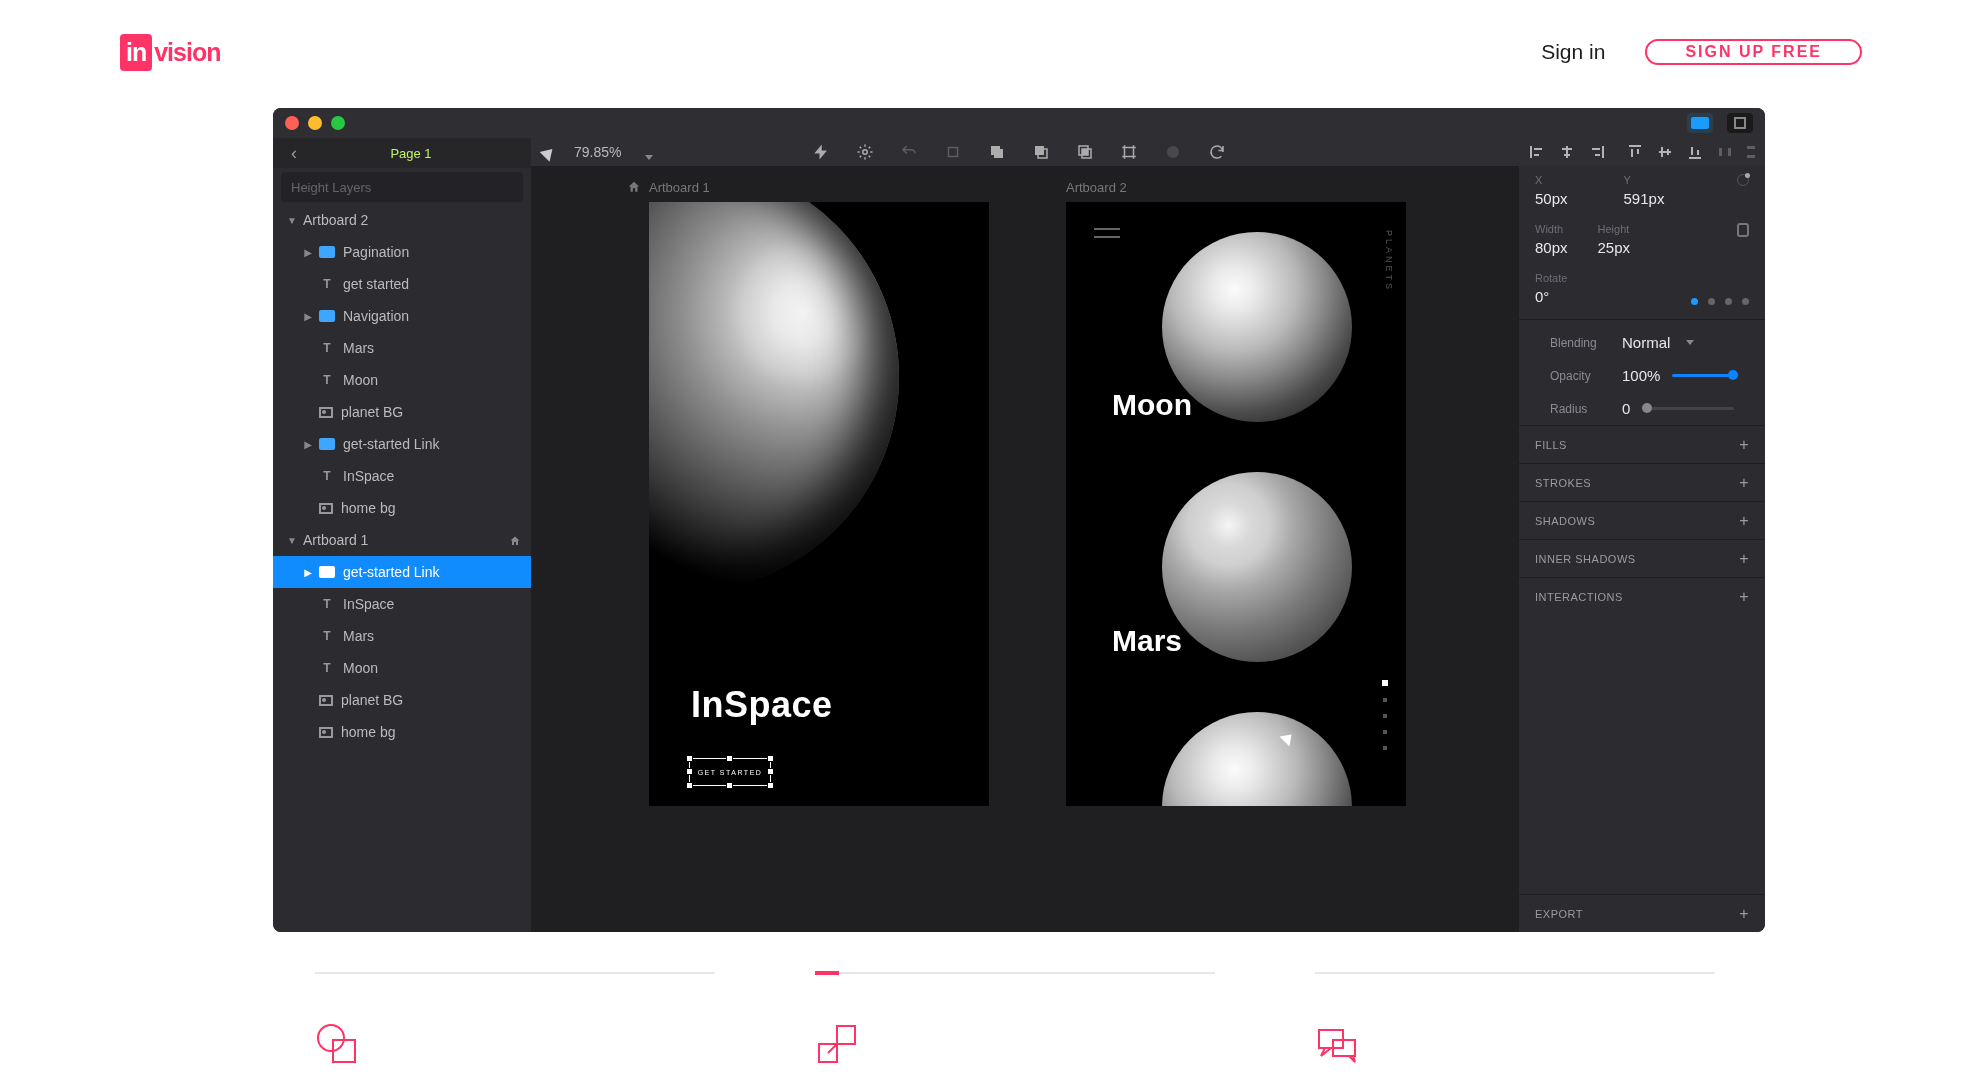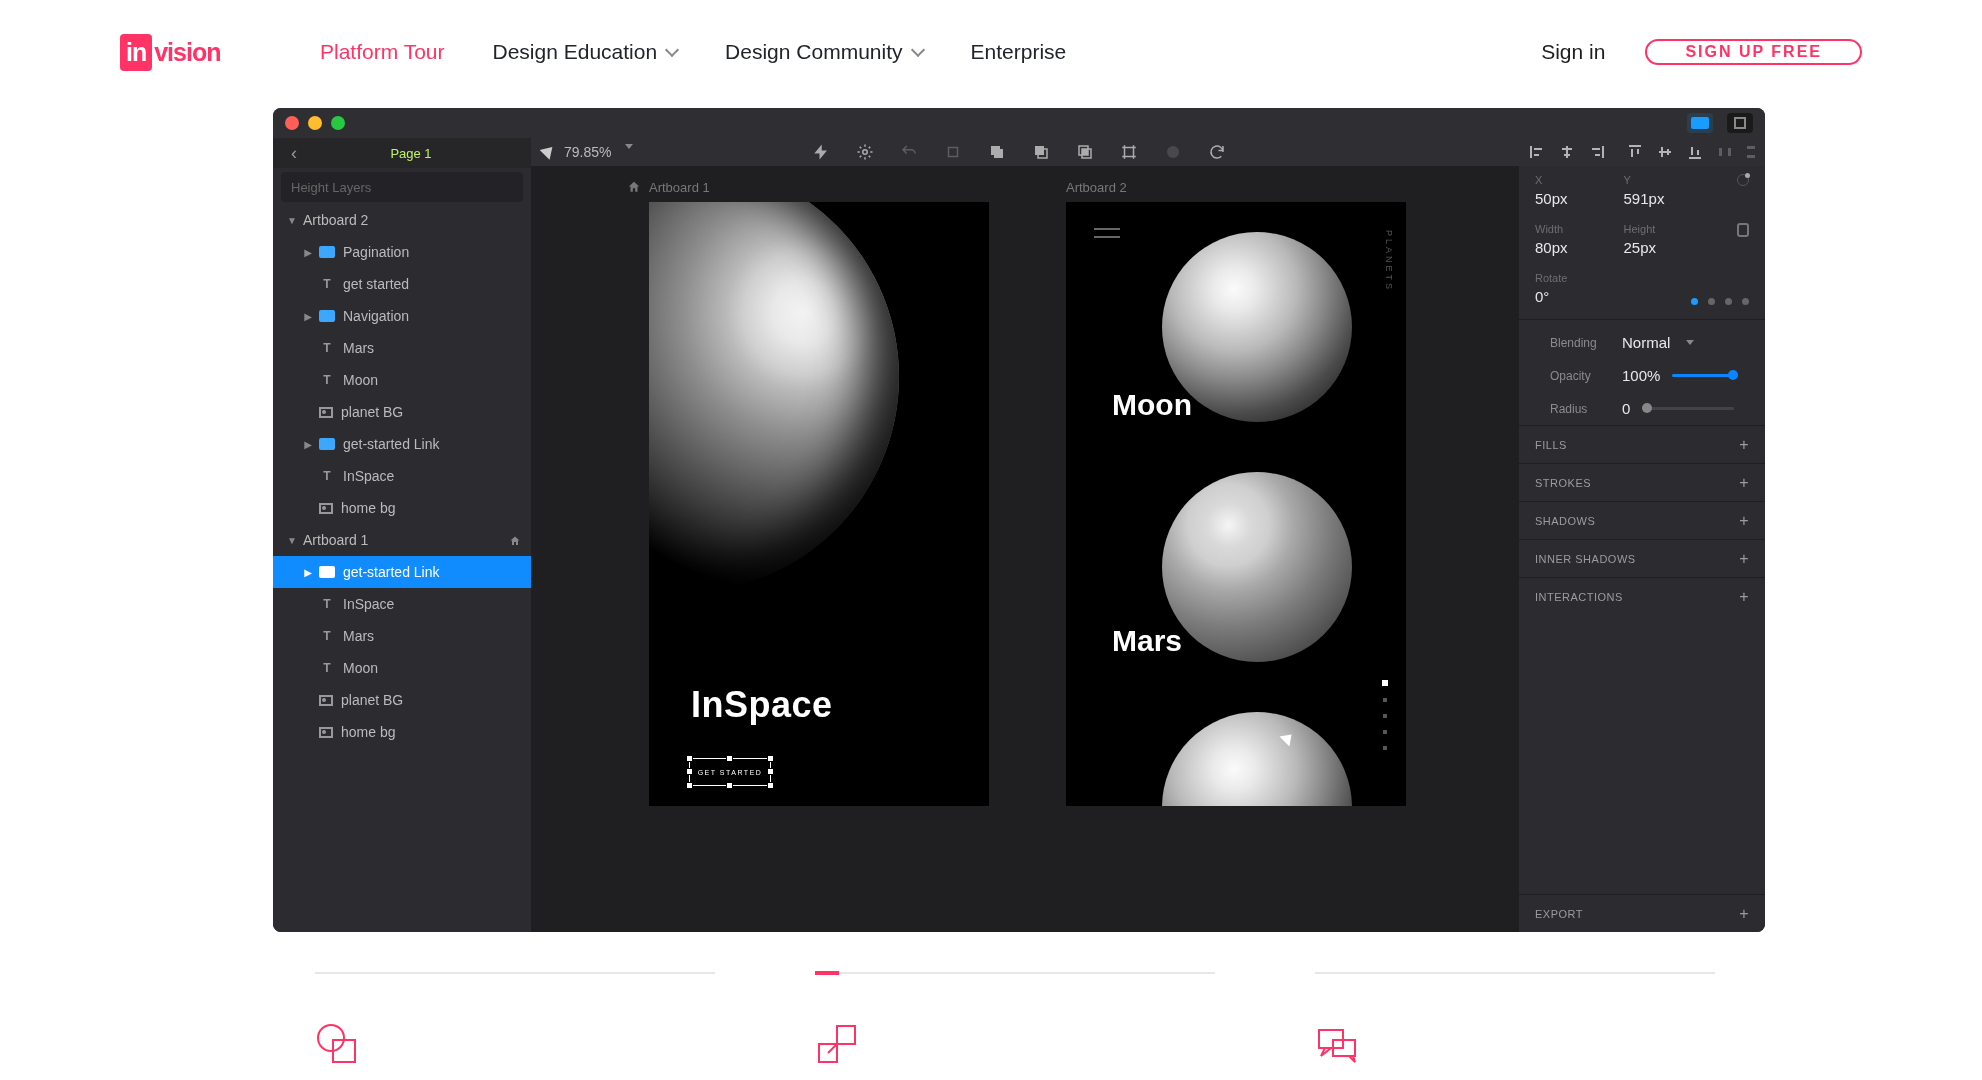--- a/index.html
+++ b/index.html
@@ -25,21 +25,21 @@
   .dot{width:14px;height:14px;border-radius:50%}
   .dot.r{background:#ff5f57}.dot.y{background:#febc2e}.dot.g{background:#28c840}
   .titlebar .tb-right{margin-left:auto;display:flex;gap:14px}
   .tb-toggle{width:26px;height:20px;border-radius:4px;display:flex;align-items:center;justify-content:center}
   .tb-a{background:#0fa9ff22}
   .tb-b{background:#1a1a1b}
   .sq{width:12px;height:12px;border:2px solid #888}
   .hat{width:18px;height:12px;background:#1a9cff;border-radius:2px}
 
   .toolbar{height:28px;background:#2e2e33;display:flex;align-items:center;padding:0 20px;color:#bbb;font-size:14px}
-  .toolbar .left{display:flex;align-items:flex-start;gap:10px;margin-left:250px}
+  .toolbar .left{display:flex;align-items:flex-end;gap:20px;margin-left:250px}
   .toolbar .center{margin:auto;display:flex;align-items:center;gap:26px;position:absolute;left:50%;transform:translateX(-50%)}
   .toolbar .right{margin-left:auto;display:flex;align-items:center;gap:22px}
   .ptr{width:0;height:0;border-left:11px solid #ccc;border-top:7px solid transparent;border-bottom:7px solid transparent;transform:rotate(-45deg)}
   .tiny-tri{width:0;height:0;border-top:5px solid #888;border-left:4px solid transparent;border-right:4px solid transparent;margin-left:4px}
   .ticon{width:18px;height:18px;opacity:.8}
   .align-group{display:flex;gap:14px}
   .al{width:16px;height:16px;opacity:.85}
 
   
   .layers{position:absolute;left:0;top:30px;width:258px;bottom:0;background:#2b2b30;font-size:14px;color:#bbb}
@@ -123,36 +123,20 @@
   .ficon svg{width:44px;height:44px;fill:none;stroke:#ff3366;stroke-width:2}
 </style>
 </head>
 <body>
 
 <header class="site-header">
   <div class="logo">
     <span class="logo-box">in</span>
     <span class="logo-tail">vision</span>
   </div>
-  <nav class="nav">
-    <a class="active">
-        <span>Platform Tour</span>
-      </a>
-    <a>
-        <span>Design Education</span>
-        <i class="chev"></i>
-      </a>
-    <a>
-        <span>Design Community</span>
-        <i class="chev"></i>
-      </a>
-    <a>
-        <span>Enterprise</span>
-      </a>
-  </nav>
   <div class="spacer"></div>
   <div class="signin">Sign in</div>
   <button class="cta">SIGN UP FREE</button>
 </header>
 
 <div class="app">
   <div class="titlebar">
     <div class="traffic">
       <div class="dot r"></div>
       <div class="dot y"></div>
@@ -410,21 +394,21 @@
           <div class="insp-label">Y</div>
           <div class="insp-val">591px</div>
         </div>
       <div class="origin"></div>
     </div>
     <div class="insp-row">
       <div class="insp-cell">
           <div class="insp-label">Width</div>
           <div class="insp-val">80px</div>
         </div>
-      <div class="insp-cell" style="margin-left:26px">
+      <div class="insp-cell" style="">
           <div class="insp-label">Height</div>
           <div class="insp-val">25px</div>
         </div>
       <div class="lock"></div>
     </div>
     <div class="insp-row" style="align-items:flex-end">
       <div class="insp-cell">
           <div class="insp-label">Rotate</div>
           <div class="insp-val">0°</div>
         </div>

